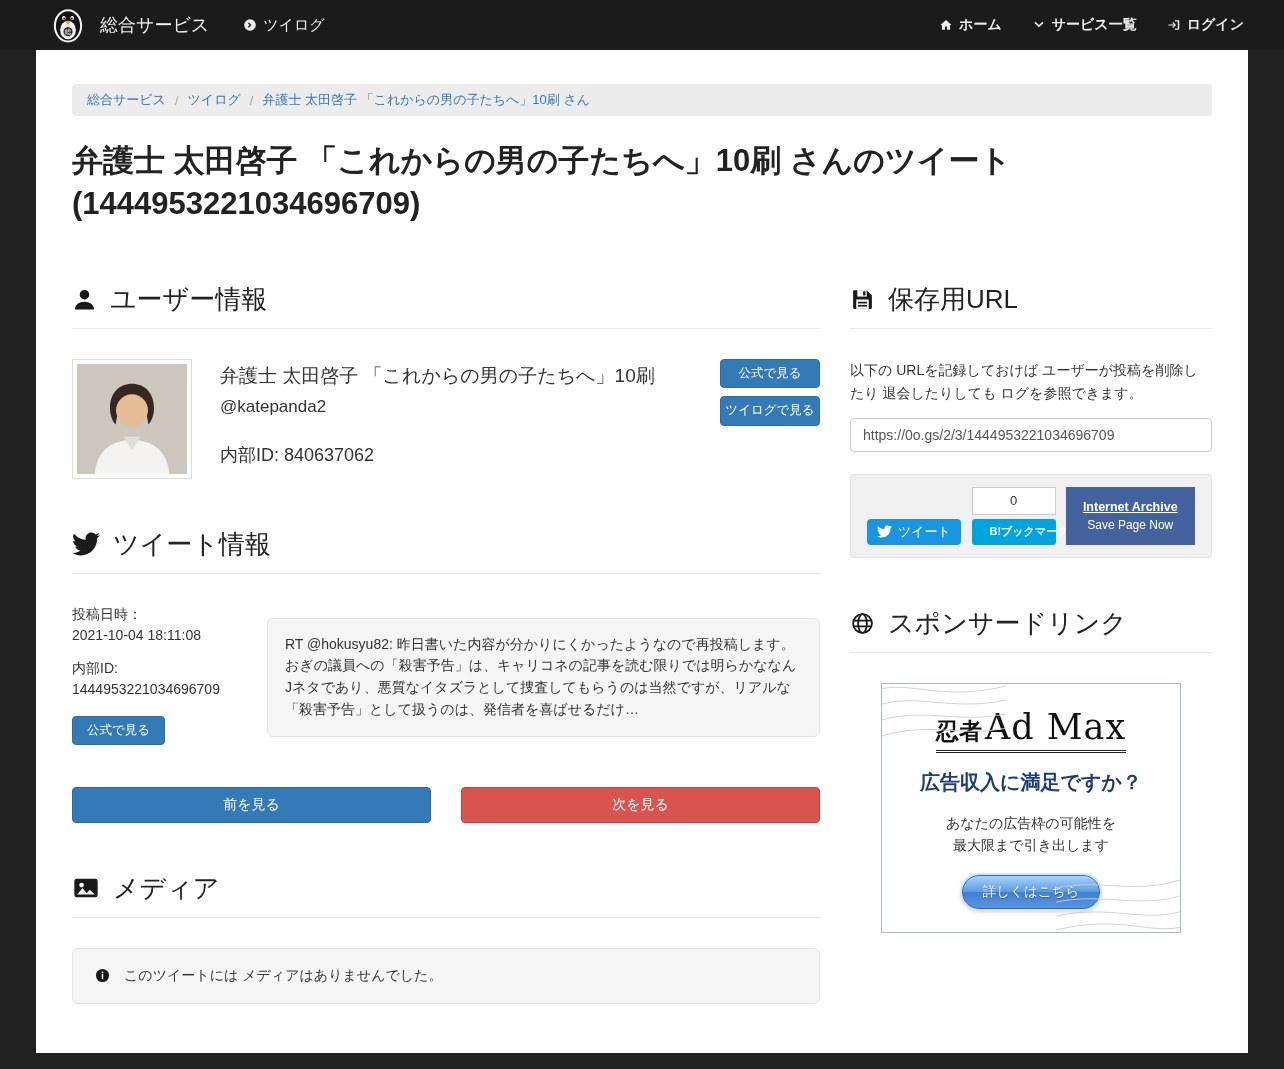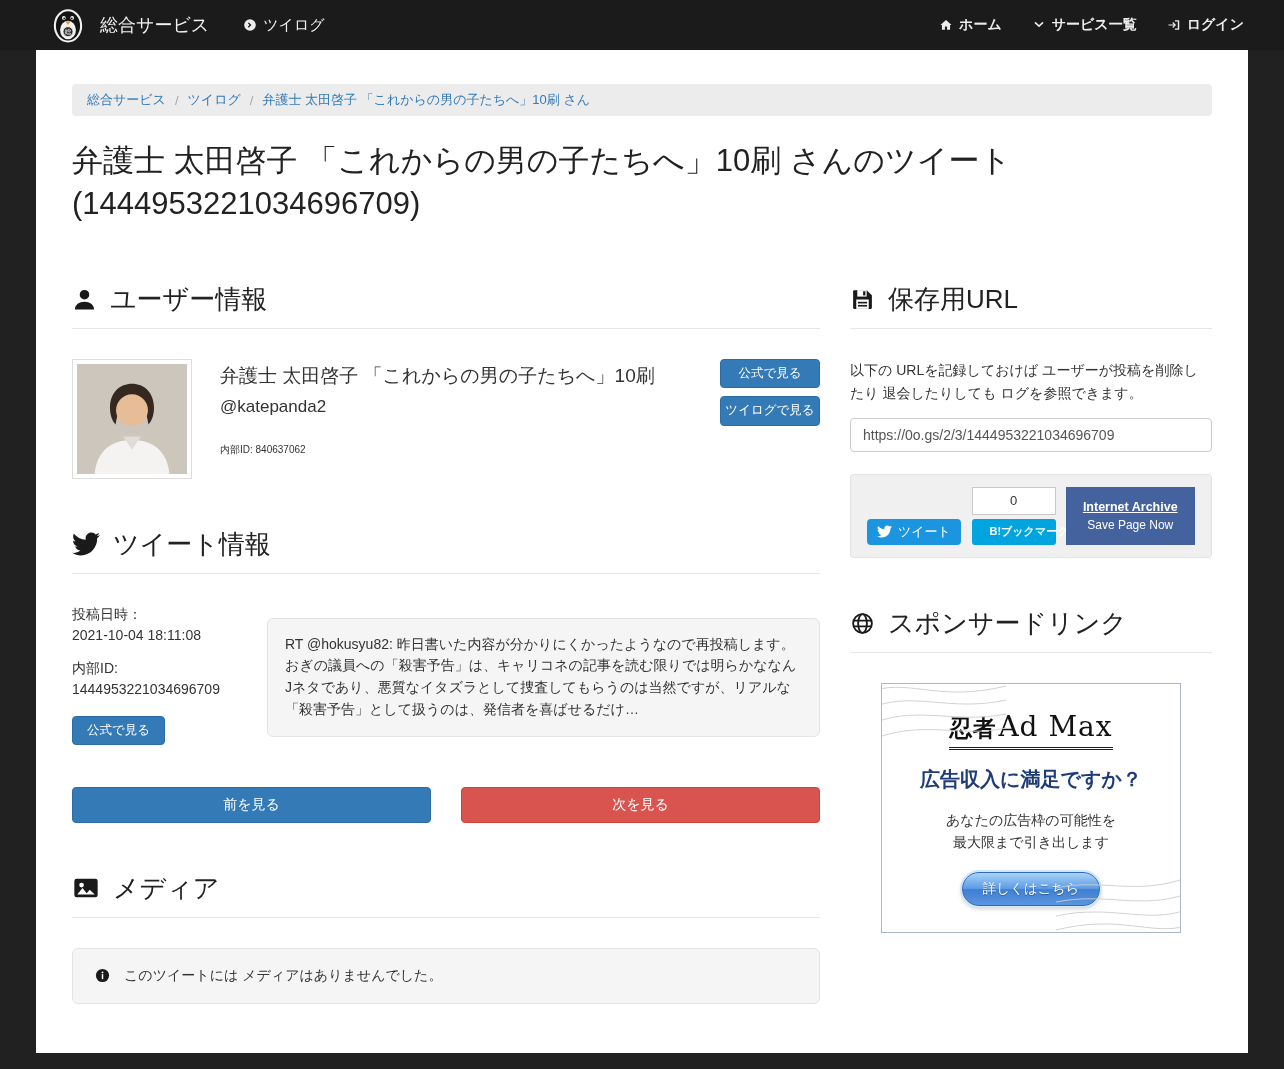--- a/index.html
+++ b/index.html
@@ -33,21 +33,21 @@
   }
 
   .breadcrumb {
     background: #ececec; border-radius: 4px; padding: 7px 15px;
     font-size: 13px; display: flex; gap: 9px; margin-top: 14px; align-items: center;
   }
   .breadcrumb a { color: #337ab7; cursor: pointer; }
   .breadcrumb .sep { color: #a6a6a6; }
 
   h1.page-title {
-    font-size: 31px; font-weight: 400; line-height: 1.4; color: #222;
+    font-size: 31px; font-weight: 700; line-height: 1.4; color: #222;
     margin: 23px 0 56px;
   }
 
   .row { display: flex; gap: 30px; }
   .col-left { flex: 0 0 748px; }
   .col-right { flex: 1; min-width: 0; }
 
   .section { margin-top: 48px; }
   .section.first { margin-top: 0; }
   h2.sec-h {
@@ -69,21 +69,21 @@
   
   .user-row { display: flex; gap: 28px; }
   .avatar {
     flex: 0 0 120px; width: 120px; height: 120px; border: 1px solid #ddd;
     padding: 4px; background: #fff;
   }
   .avatar svg { width: 100%; height: 100%; display: block; }
   .user-meta { flex: 1; padding-top: 2px; }
   .user-name { font-size: 19px; line-height: 1.55; color: #333; }
   .screen-name { font-size: 17px; margin-top: 7px; color: #333; }
-  .internal-id { font-size: 10px; margin-top: 26px; color: #333; }
+  .internal-id { font-size: 18px; margin-top: 26px; color: #333; }
   .user-actions { flex: 0 0 100px; display: flex; flex-direction: column; gap: 8px; }
   .user-actions .btn { width: 100px; padding: 5px 2px; }
 
   
   .tweet-row { display: flex; gap: 30px; align-items: flex-start; }
   .tweet-meta { flex: 0 0 165px; font-size: 14px; line-height: 1.5; }
   .tweet-meta .m-gap { height: 12px; }
   .tweet-meta .btn { margin-top: 16px; padding: 5px 14px; }
   .tweet-box {
     flex: 1; background: #f5f5f5; border: 1px solid #e3e3e3; border-radius: 6px;
@@ -144,21 +144,21 @@
     text-align: center; padding: 14px;
   }
   .ad-deco { position: absolute; opacity: .9; }
   .ad-deco.tl { top: -4px; left: -6px; }
   .ad-deco.br { bottom: -4px; right: -6px; transform: rotate(180deg); }
   .ad-logo {
     display: flex; align-items: baseline; gap: 3px;
     border-bottom: 3px double #222; padding-bottom: 3px; margin-bottom: 16px;
   }
   .ad-logo .ninja { font-size: 23px; font-weight: 800; color: #111; }
-  .ad-logo .admax { font-size: 28px; font-family: "DejaVu Serif", "Liberation Serif", serif; color: #111; letter-spacing: 1px; }
+  .ad-logo .admax { font-size: 35px; font-family: "DejaVu Serif", "Liberation Serif", serif; color: #111; letter-spacing: 1px; }
   .ad-headline { font-size: 20px; font-weight: 700; color: #1e3c78; margin-bottom: 16px; }
   .ad-line { font-size: 14px; color: #333; line-height: 1.6; }
   .ad-cta {
     margin-top: 18px; font-family: inherit; font-size: 13.5px; color: #fff;
     padding: 7px 20px; border-radius: 17px; border: 1px solid #2f6cb8; cursor: pointer;
     background: linear-gradient(#a8d4f8 0%, #5e9ce6 48%, #3f7fd2 52%, #5a96e0 100%);
     text-shadow: 0 1px 1px rgba(0,0,0,.35);
     box-shadow: 0 0 0 2px #d2e6fa, 0 2px 5px rgba(0,0,0,.25);
   }
 </style>

